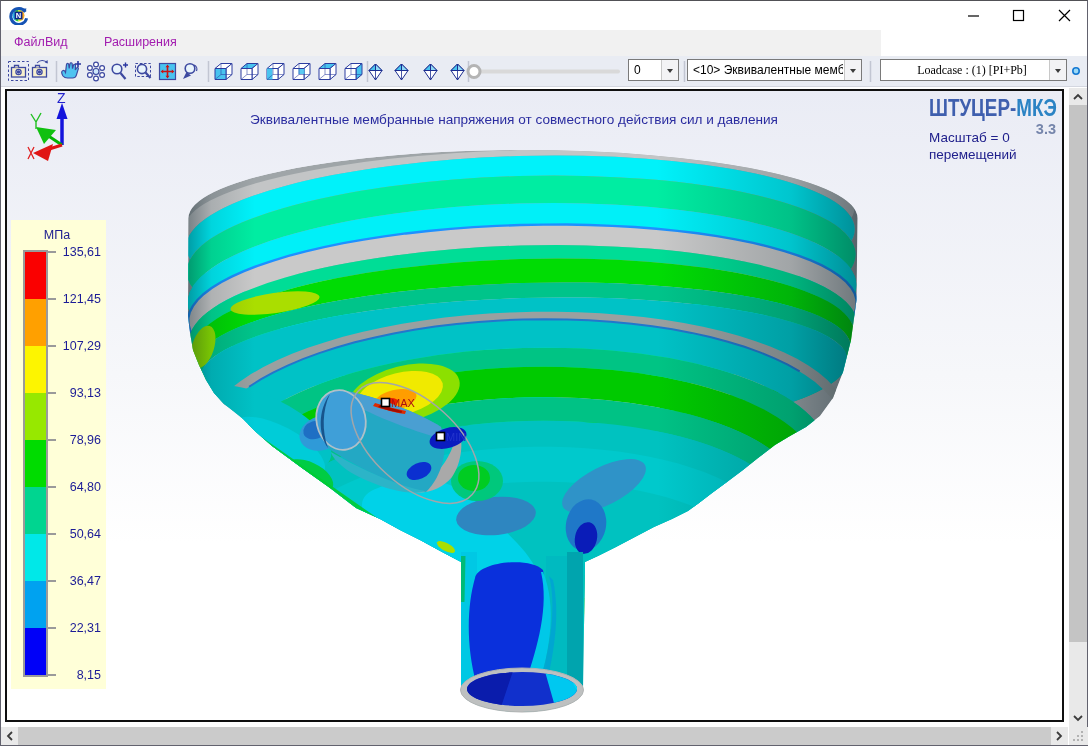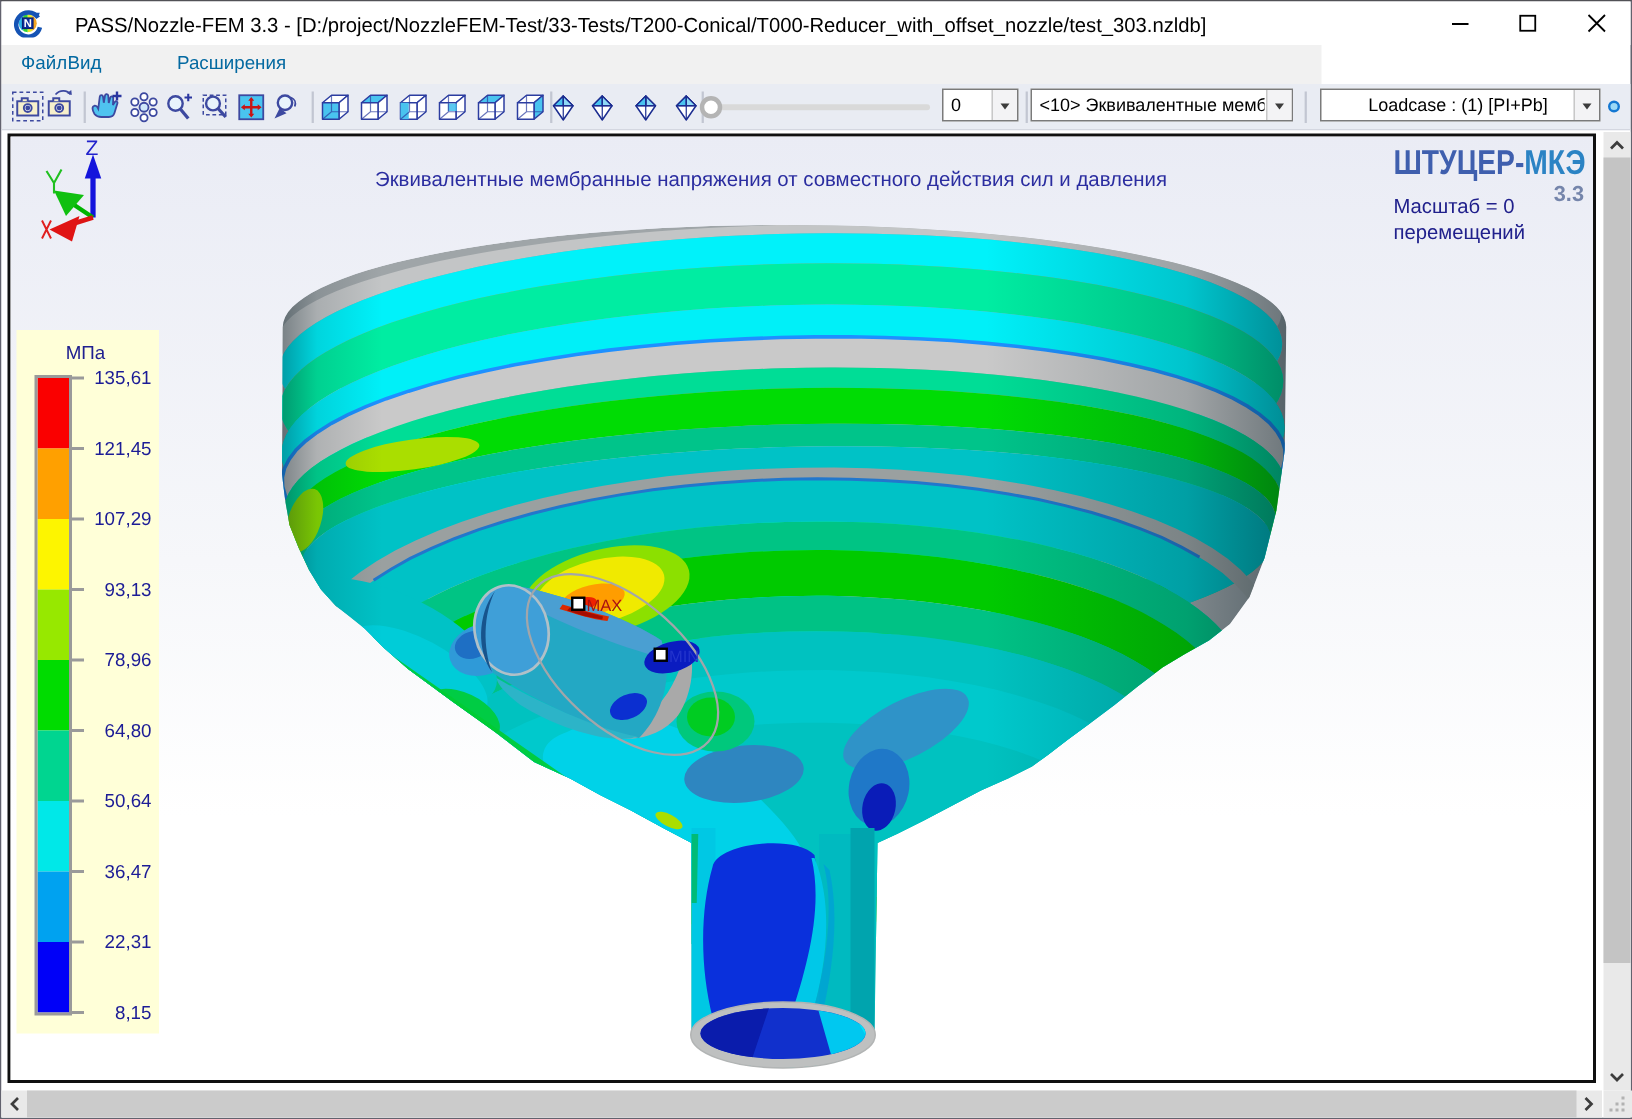--- a/index.html
+++ b/index.html
@@ -4,21 +4,21 @@
 <style>
 * { margin:0; padding:0; box-sizing:border-box; }
 html,body { width:1088px; height:746px; overflow:hidden; font-family:"Liberation Sans", sans-serif; }
 #win { position:relative; width:1088px; height:746px; background:#fff; border:1px solid #62626e; border-top-color:#515156; }
 
 #titlebar { position:absolute; left:0px; top:0px; width:1086px; height:29px; background:#fff; }
 #appicon { position:absolute; left:8px; top:5px; width:19px; height:19px; }
 #title { position:absolute; left:49px; top:8px; font-size:13.5px; color:#000; white-space:nowrap; }
 .winbtn { position:absolute; top:0; width:45px; height:29px; }
 
-#menubar { position:absolute; left:0px; top:29px; width:880px; height:26px; background:#f1f1f1; font-size:12.5px; color:#0369a1; }
+#menubar { position:absolute; left:0px; top:29px; width:880px; height:26px; background:#f1f1f1; font-size:12.5px; color:#a21caf; }
 #menubar span { position:absolute; top:5px; }
 
 #toolbar { position:absolute; left:0px; top:55px; width:1086px; height:31px; background:#e9ecf3; border-bottom:1px solid #d4d7e0; }
 .combo { position:absolute; top:3px; height:22px; background:#fff; border:1px solid #7a7a7a; font-size:12px; color:#000; }
 .combo .btn { position:absolute; right:0; top:0; width:17px; height:100%; background:#f3f3f5; border-left:1px solid #c8c8c8; }
 .combo .btn:after { content:""; position:absolute; left:4.5px; top:9px; border:3.5px solid transparent; border-top:4.5px solid #3c3c3c; }
 .combo .txt { position:absolute; left:5px; top:3px; white-space:nowrap; overflow:hidden; }
 
 #client { position:absolute; left:0px; top:86px; width:1086px; height:658px; background:#fff; }
 #viewport { position:absolute; left:4px; top:2px; width:1059px; height:633px; border:2px solid #101010; background:#fff; }
@@ -44,35 +44,34 @@
         <rect x="2" y="2" width="4.5" height="15" fill="#2ab4e8"></rect>
         <rect x="6.5" y="2" width="3" height="15" fill="#35d435"></rect>
         <rect x="9.5" y="2" width="3" height="15" fill="#e8e82a"></rect>
         <rect x="12.5" y="2" width="4.5" height="15" fill="#f5a623"></rect>
       </g>
       <path d="M15.5,4.5 a8,8 0 1 0 2.5,6" fill="none" stroke="#1553b4" stroke-width="3" transform="rotate(12 9.5 9.5)"></path>
       <path d="M14,2.5 h3.5 l-1,3 z" fill="#1553b4"></path>
       <rect x="6" y="6" width="7" height="7" fill="#0e2e9e" stroke="#0a2071" stroke-width="0.8"></rect>
       <text x="9.5" y="12.2" font-size="7.5" font-weight="bold" fill="#ffffff" text-anchor="middle" font-family="Liberation Sans, sans-serif">N</text>
     </svg>
-    <div id="title">PASS/Nozzle-FEM 3.3 - [D:/project/NozzleFEM-Test/33-Tests/T200-Conical/T000-Reducer_with_offset_nozzle/test_303.nzldb]</div>
     <svg class="winbtn" style="left:950px" viewBox="0 0 45 29">
         <path d="M17 15h11" stroke="#000" stroke-width="1.2"></path>
       </svg>
     <svg class="winbtn" style="left:995px" viewBox="0 0 45 29">
         <rect x="17.5" y="9.5" width="10" height="10" fill="none" stroke="#000" stroke-width="1.2"></rect>
       </svg>
     <svg class="winbtn" style="left:1041px" viewBox="0 0 45 29">
         <path d="M17 9l11 11M28 9L17 20" stroke="#000" stroke-width="1.2"></path>
       </svg>
   </div>
   <div id="menubar">
     <span style="left:13px">Файл</span>
       <span style="left:44px">Вид</span>
-      <span style="left:117px">Расширения</span>
+      <span style="left:103px">Расширения</span>
   </div>
   <div id="toolbar">
     <svg id="tbicons" style="position:absolute;left:0;top:0" width="1086" height="31" viewBox="0 0 1086 31">
       <g stroke="#3d49a0" fill="none" stroke-width="1.3">
 
         <rect x="7.5" y="5.5" width="20" height="19" stroke-dasharray="2.5 2" stroke-width="1"></rect>
         <g>
           <rect x="10.5" y="11.5" width="14" height="9.5" fill="#f7f0cc"></rect>
           <path d="M13.5 11.5v-2h4v2" fill="#f7f0cc"></path>
           <circle cx="17.5" cy="16" r="2.6" fill="#fff"></circle>
@@ -213,21 +212,21 @@
       <circle cx="1075" cy="15" r="3.2" fill="#9bd9f6" stroke="#1478d2" stroke-width="1.6"></circle>
     </svg>
     <div class="combo" style="left:627px; width:51px;">
         <div class="txt">0</div>
         <div class="btn"></div>
       </div>
     <div class="combo" style="left:686px; width:175px;">
         <div class="txt" style="width:150px">&lt;10&gt; Эквивалентные мембран</div>
         <div class="btn"></div>
       </div>
-    <div class="combo" style="left:879px; width:187px;">
+    <div class="combo" style="left:879px; width:187px;font-family:Liberation Serif, serif;">
         <div class="txt" style="left:16px; width:150px; text-align:center">Loadcase : (1) [PI+Pb]</div>
         <div class="btn"></div>
       </div>
   </div>
   <div id="client">
     <div id="viewport">
       <svg id="scene" width="1055" height="629" viewBox="7 91 1055 629">
 <defs>
 <linearGradient id="bgg" x1="0" y1="91" x2="0" y2="720" gradientUnits="userSpaceOnUse">
 <stop offset="0" stop-color="#eaecf5"></stop>

